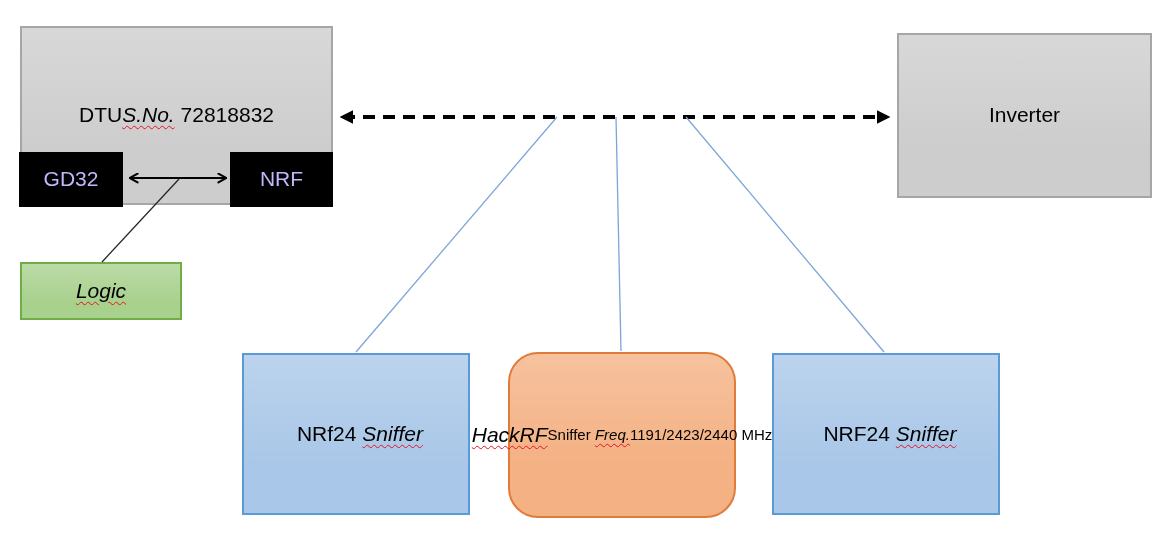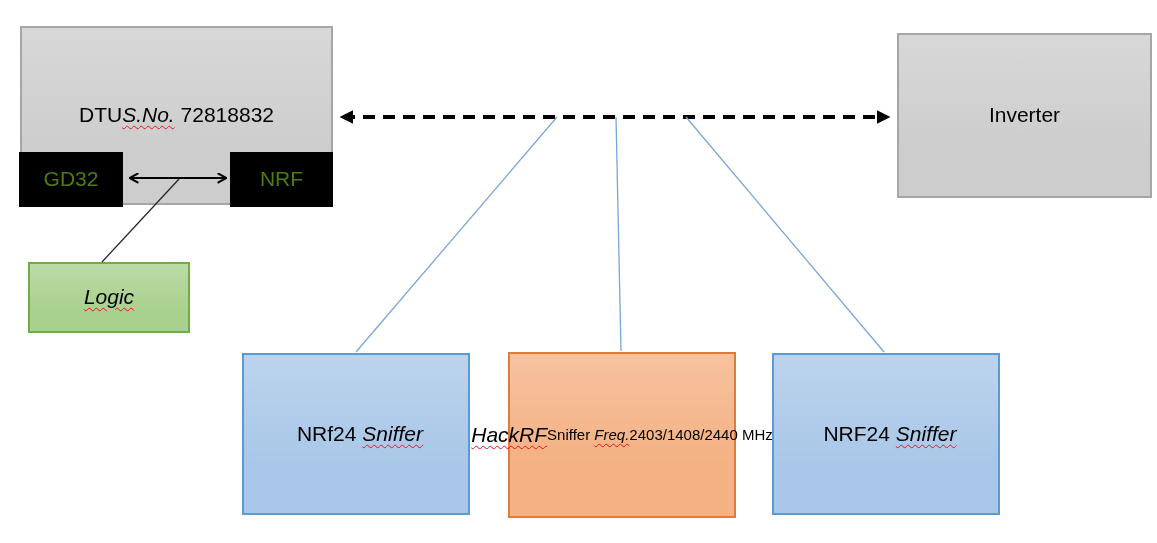--- a/index.html
+++ b/index.html
@@ -41,21 +41,21 @@
   }
   .box .line { line-height: 1.55; font-size: 21px; white-space: nowrap; }
   .box .line.sm { font-size: 15px; line-height: 1.75; }
   .gray-box {
     background-color: var(--gray-fill);
     border: 2px solid var(--gray-border);
   }
   .chip {
     background-color: var(--black-fill);
     background-image: none;
-    color: #4d7c0f;
+    color: #c4b5fd;
     font-size: 22px;
     align-items: center;
   }
   .green-box {
     background-color: var(--green-fill);
     border: 2px solid var(--green-border);
   }
   .blue-box {
     background-color: var(--blue-fill);
     border: 2px solid var(--blue-border);
@@ -72,24 +72,24 @@
     text-decoration-thickness: 1px;
     text-underline-offset: 3px;
     font-style: italic;
   }
   .gap { margin-left: 0.28em; }
 
   
   .dtu          { left: 20px;  top: 26px;  width: 313px; height: 179px; }
   .gd32         { left: 19px;  top: 152px; width: 104px; height: 55px; }
   .nrf          { left: 230px; top: 152px; width: 103px; height: 55px; }
-  .logic        { left: 28px;  top: 262px; width: 162px; height: 71px; }
+  .logic        { left: 20px;  top: 262px; width: 162px; height: 58px; }
   .inverter     { left: 897px; top: 33px;  width: 255px; height: 165px; }
   .sniffer-left { left: 242px; top: 353px; width: 228px; height: 162px; }
-  .hackrf       { left: 508px; top: 352px; width: 228px; height: 166px; }
+  .hackrf       { left: 508px; top: 352px; width: 228px; height: 166px; border-radius: 30px; }
   .sniffer-right{ left: 772px; top: 353px; width: 228px; height: 162px; }
 
   .overlay {
     position: absolute;
     inset: 0;
     width: 100%;
     height: 100%;
     pointer-events: none;
     z-index: 5;
   }
@@ -149,21 +149,21 @@
     <div class="line">
       <span>NRf24</span><span class="wavy gap">Sniffer</span>
     </div>
   </div>
 
   <div class="box orange-box hackrf">
     <div class="line wavy">HackRF</div>
     <div class="line sm">
       <span>Sniffer</span><span class="wavy gap">Freq.</span>
     </div>
-    <div class="line sm">2403/1408/2440 MHz</div>
+    <div class="line sm">1191/2423/2440 MHz</div>
   </div>
 
   <div class="box blue-box sniffer-right">
     <div class="line">
       <span>NRF24</span><span class="wavy gap">Sniffer</span>
     </div>
   </div>
 
   <svg class="overlay" viewBox="0 0 1157 543" xmlns="http://www.w3.org/2000/svg">
     <defs>

